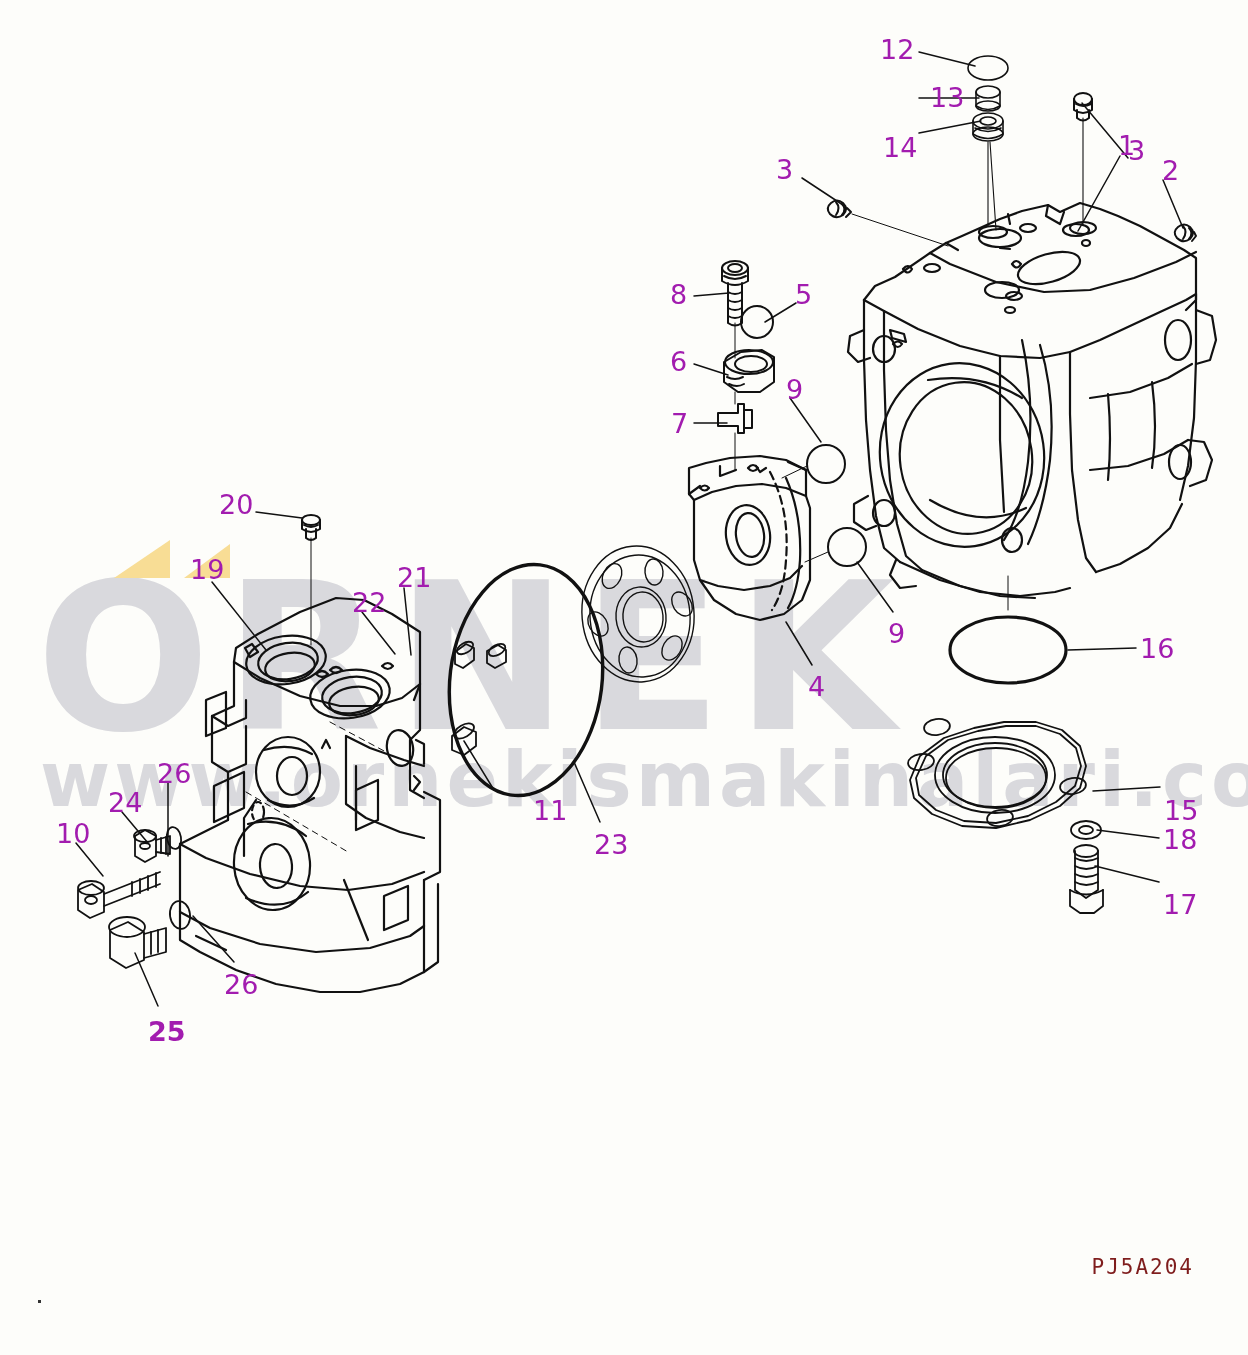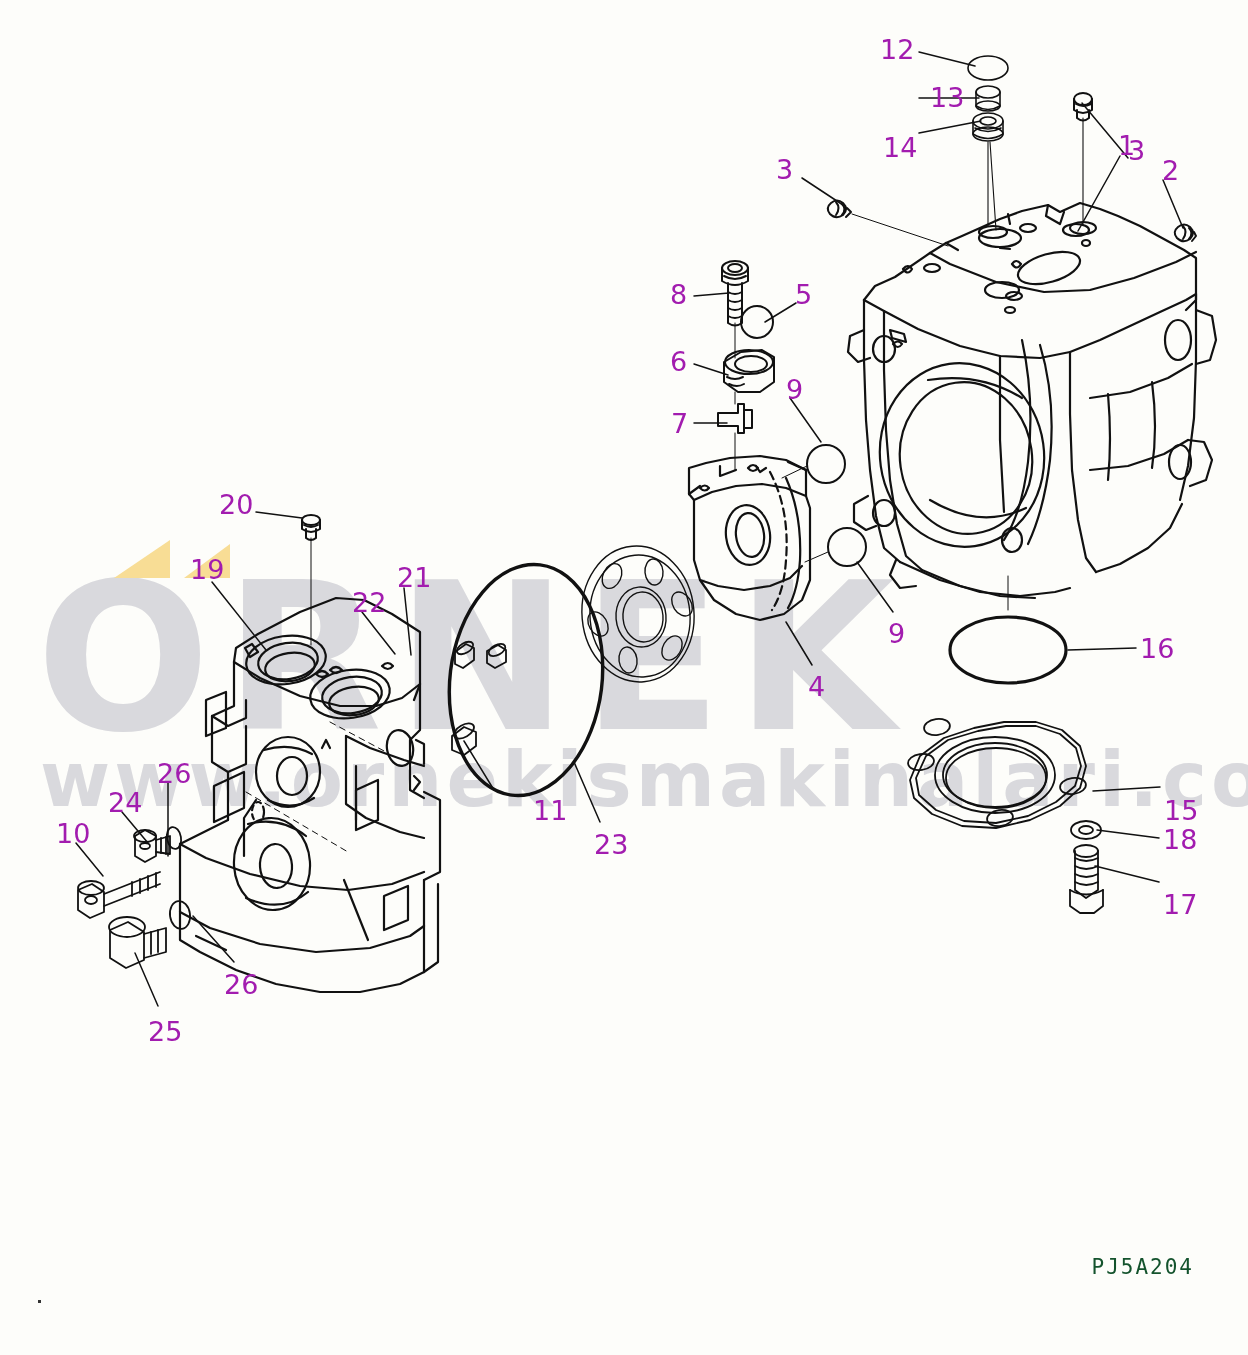--- a/index.html
+++ b/index.html
@@ -29,21 +29,21 @@
     letter-spacing:4px;
     color:#d9d9dd;
     line-height:1;
   }
   #wm-logo{left:108px;top:534px;}
   #partcode{
     position:absolute;right:54px;top:1255px;
     font-family:"DejaVu Sans Mono",monospace;
     font-size:21px;
     letter-spacing:2px;
-    color:#14532d;
+    color:#7f1d1d;
   }
   .callout{
     position:absolute;
     color:#a21caf;
     font-family:"DejaVu Sans",sans-serif;
     font-size:27px;
     line-height:1;
     white-space:nowrap;
     user-select:none;
   }
@@ -457,19 +457,19 @@
       <div class="callout" style="left: 219px; top: 491px;">20</div>
       <div class="callout" style="left: 190px; top: 556px;">19</div>
       <div class="callout" style="left: 397px; top: 564px; text-align: center;">21</div>
       <div class="callout" style="left: 352px; top: 589px;">22</div>
       <div class="callout" style="left: 488px; top: 797px; margin-left: 45px;">11</div>
       <div class="callout" style="left: 594px; top: 831px;">23</div>
       <div class="callout" style="left: 157px; top: 760px;">26</div>
       <div class="callout" style="left: 108px; top: 789px;">24</div>
       <div class="callout" style="left: 56px; top: 820px;">10</div>
       <div class="callout" style="left: 224px; top: 971px;">26</div>
-      <div class="callout" style="left: 148px; top: 1018px;">25</div>
+      <div class="callout" style="left: 148px; top: 1018px; font-weight: bold;">25</div>
     </div>
 
   <div id="partcode">PJ5A204</div>
   <div id="corner-dot"></div>
 
 </div>
 
 </body></html>

